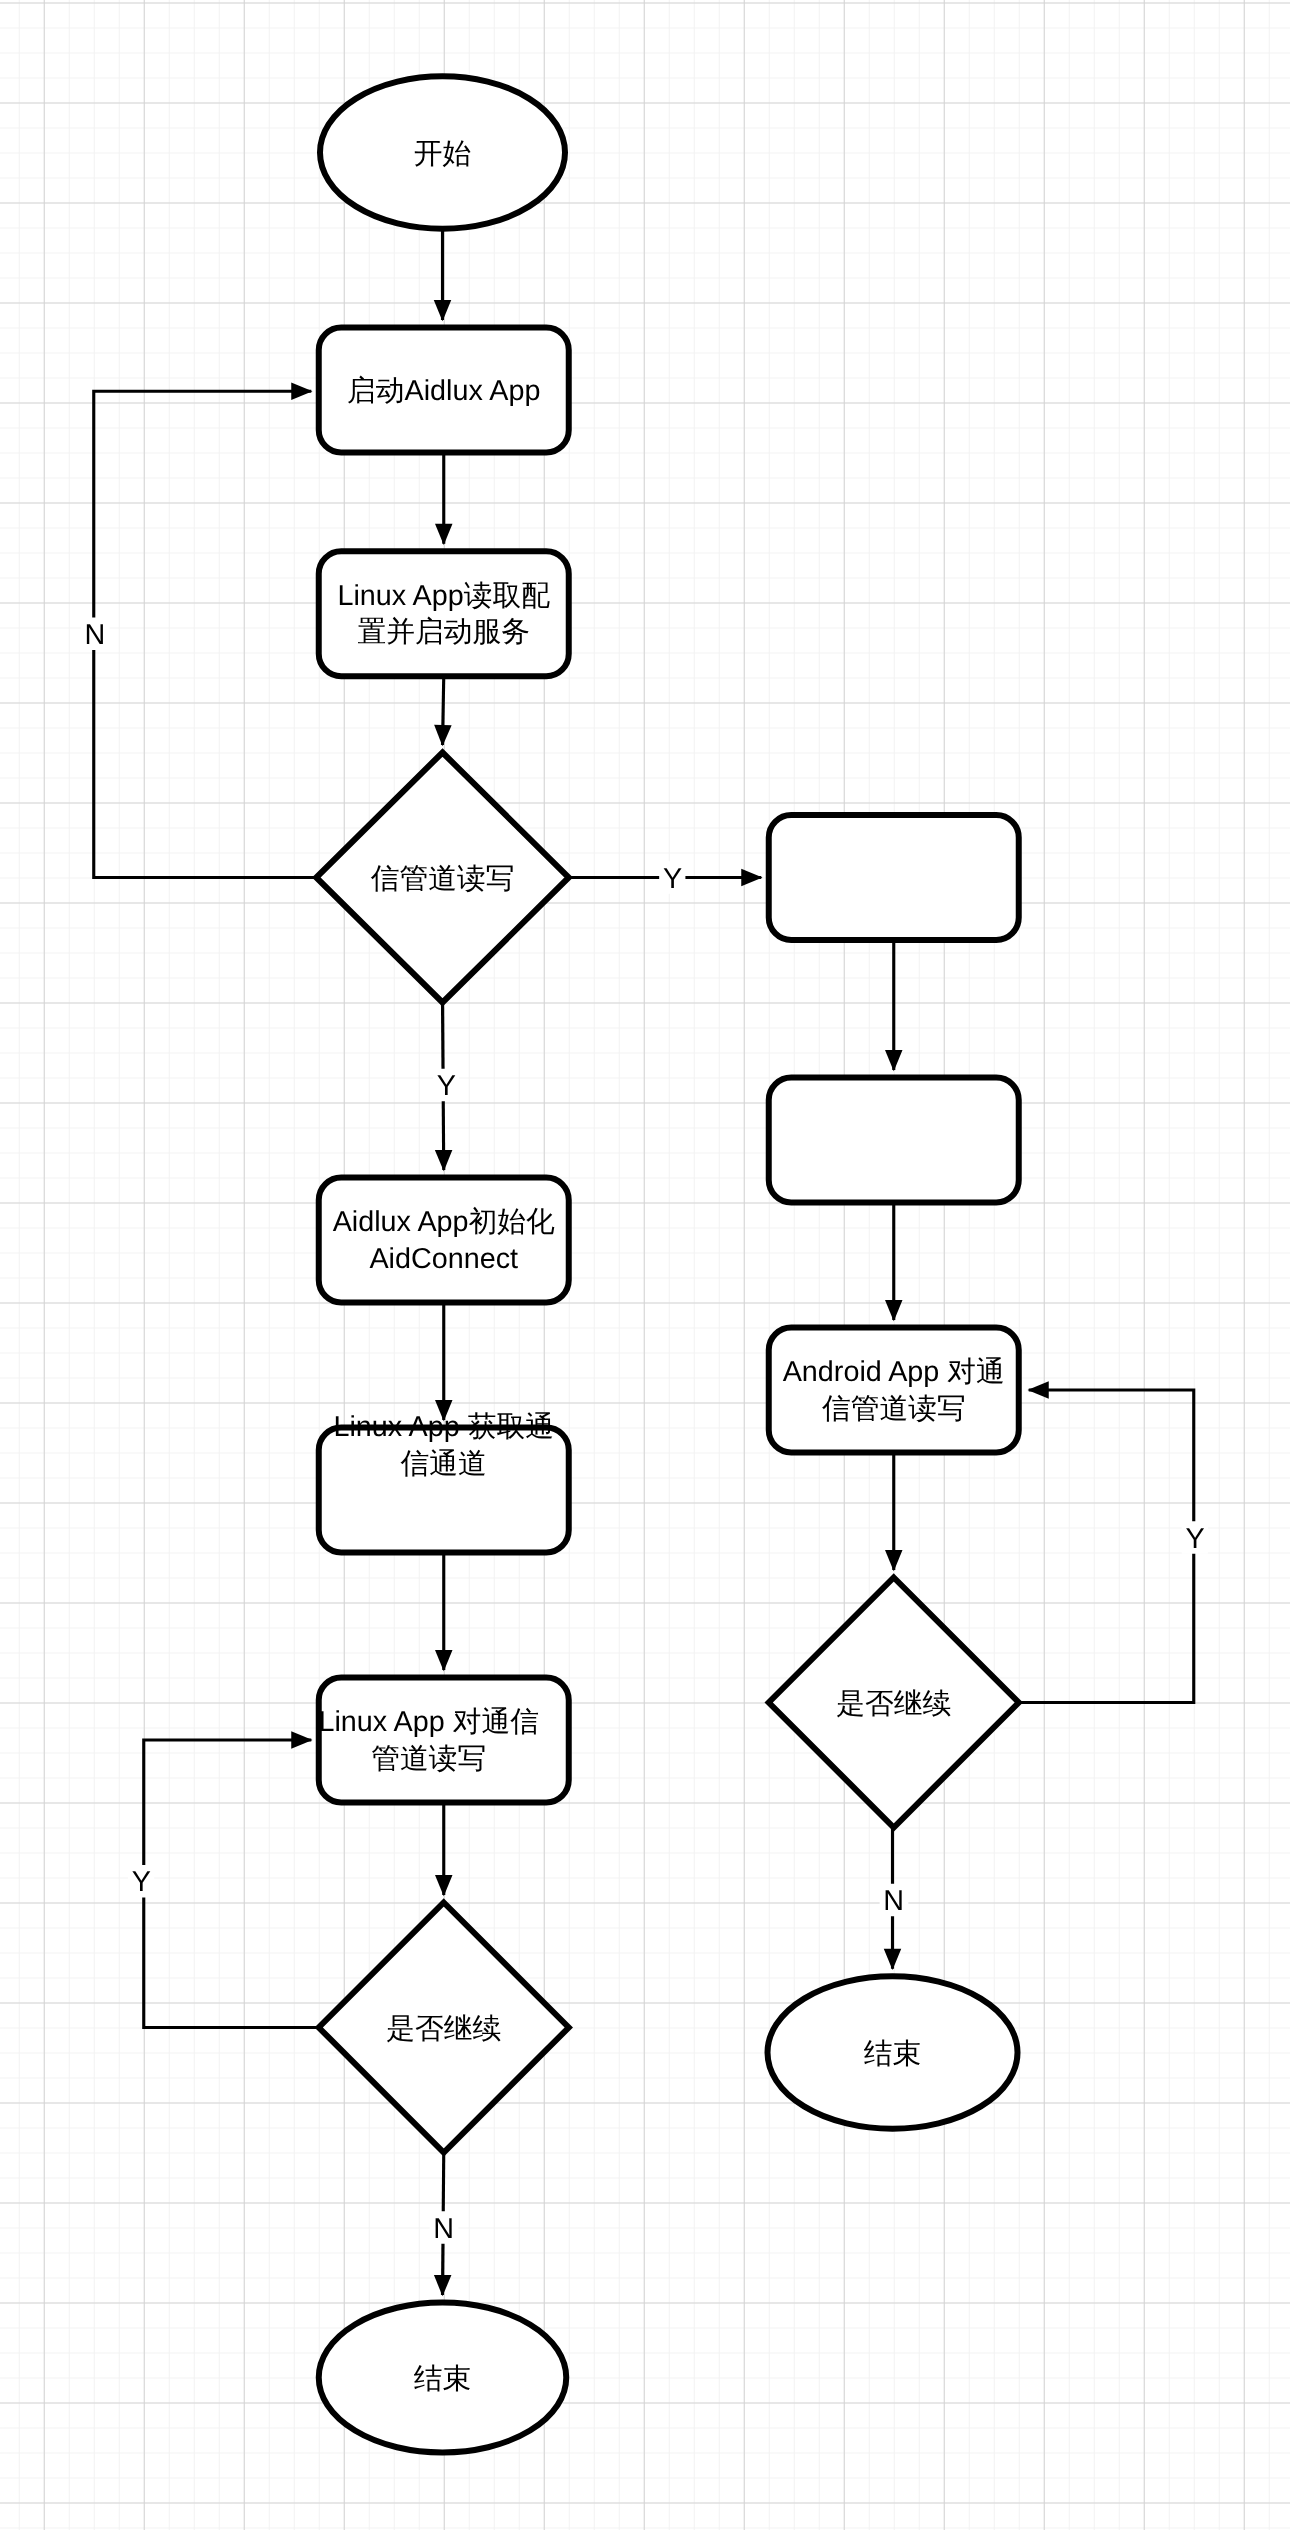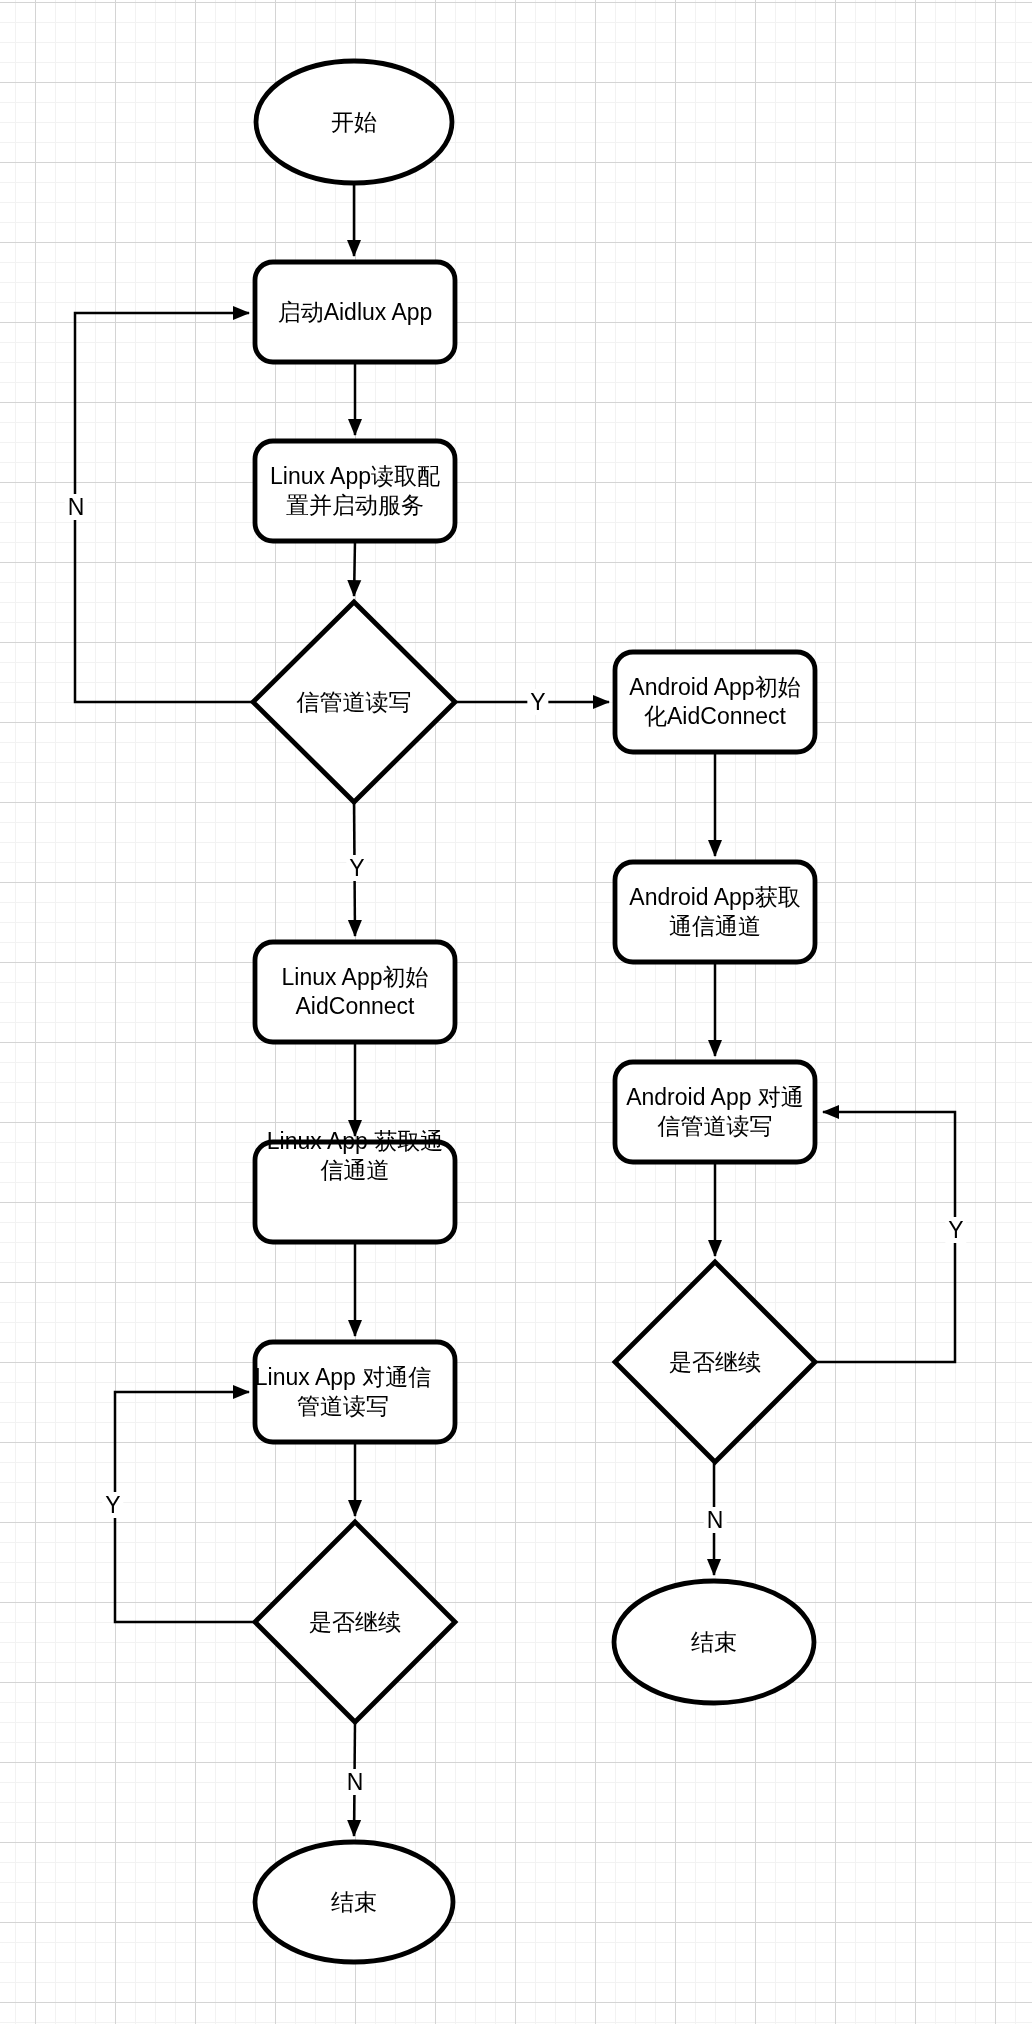--- a/index.html
+++ b/index.html
@@ -75,32 +75,28 @@
     <rect class="shape" x="615" y="1062" width="200" height="100" rx="18" ry="18"></rect>
     <polygon class="shape" points="715,1262 815,1362 715,1462 615,1362"></polygon>
     <ellipse class="shape" cx="714" cy="1642" rx="100" ry="61"></ellipse>
   </svg>
 
   <div class="nlabel" style="left:256px;top:61px;width:196px;height:122px">开始</div>
   <div class="nlabel" style="left:255px;top:262px;width:200px;height:100px">启动Aidlux App</div>
   <div class="nlabel" style="left:255px;top:441px;width:200px;height:100px">Linux App读取配
 置并启动服务</div>
   <div class="nlabel" style="left:254px;top:602px;width:200px;height:200px">信管道读写</div>
-  <div class="nlabel" style="left:255px;top:942px;width:200px;height:100px">Linux App初始
+  <div class="nlabel" style="left:255px;top:942px;width:200px;height:100px">Aidlux App初始化
 AidConnect</div>
   <div class="nlabel" style="left:255px;top:1106px;width:200px;height:100px">Linux App 获取通
 信通道</div>
   <div class="nlabel" style="left:243px;top:1342px;width:200px;height:100px">Linux App 对通信
 管道读写</div>
   <div class="nlabel" style="left:255px;top:1522px;width:200px;height:200px">是否继续</div>
   <div class="nlabel" style="left:255px;top:1842px;width:198px;height:120px">结束</div>
-  <div class="nlabel" style="left:615px;top:652px;width:200px;height:100px">Android App初始
-化AidConnect</div>
-  <div class="nlabel" style="left:615px;top:862px;width:200px;height:100px">Android App获取
-通信通道</div>
   <div class="nlabel" style="left:615px;top:1062px;width:200px;height:100px">Android App 对通
 信管道读写</div>
   <div class="nlabel" style="left:615px;top:1262px;width:200px;height:200px">是否继续</div>
   <div class="nlabel" style="left:614px;top:1581px;width:200px;height:122px">结束</div>
 
   <div class="elabel" style="left:76px;top:507px">N</div>
   <div class="elabel" style="left:538px;top:702px">Y</div>
   <div class="elabel" style="left:357px;top:868px">Y</div>
   <div class="elabel" style="left:113px;top:1505px">Y</div>
   <div class="elabel" style="left:355px;top:1782px">N</div>

